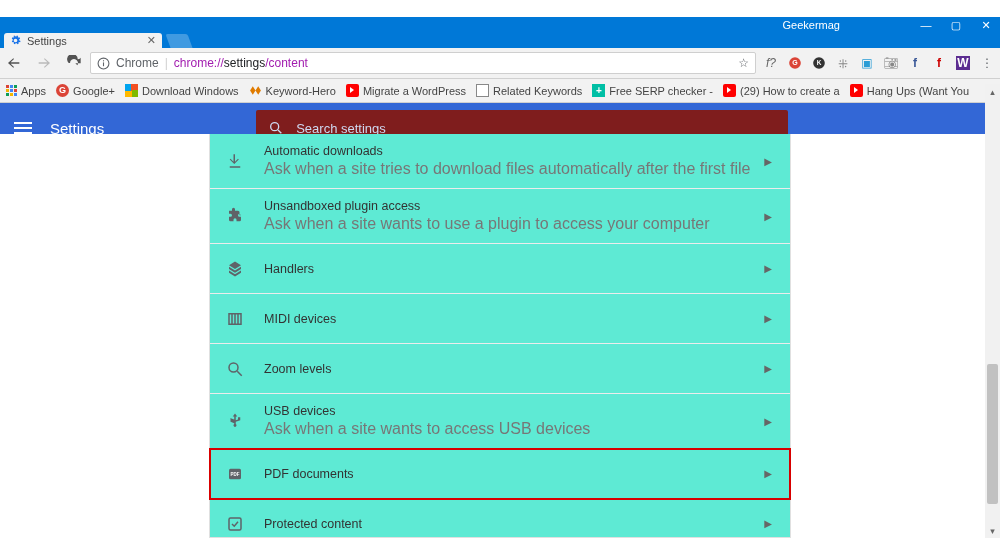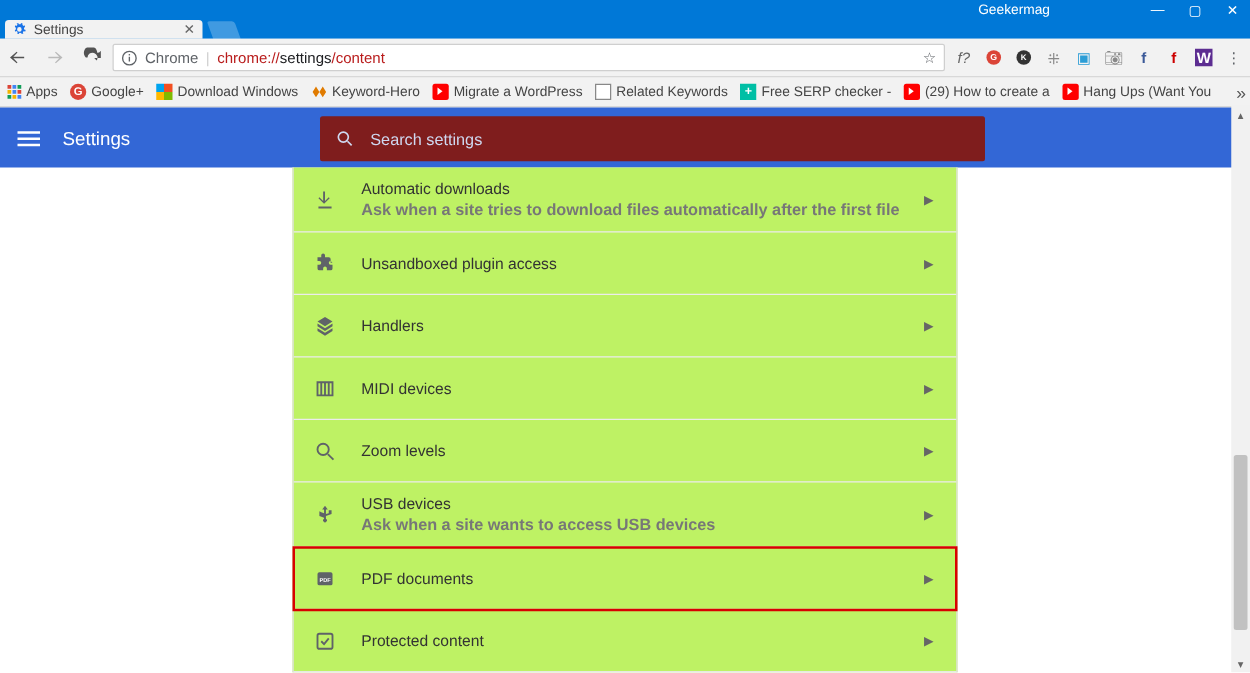--- a/index.html
+++ b/index.html
@@ -1,40 +1,40 @@
 <!DOCTYPE html>
 <html><head>
 <meta charset="utf-8">
 <style>
   * { margin: 0; padding: 0; box-sizing: border-box; font-family: "Segoe UI", Arial, sans-serif; }
   body { width: 1000px; height: 538px; background: #fff; overflow: hidden; position: relative; }
 
   
-  .titlebar { height: 16px; background: #0078d7; display: flex; align-items: center; justify-content: flex-end; padding: 0 8px; color: #fff; font-size: 11px; gap: 18px; }
+  .titlebar { height: 16px; background: #0078d7; display: flex; align-items: center; justify-content: flex-end; padding: 0 8px; color: #fff; font-size: 11px; gap: 18px; margin-top: 17px; }
   .titlebar .name { margin-right: 62px; }
   .win-ctrl { display: flex; gap: 18px; }
   .win-ctrl span { width: 12px; text-align: center; }
 
   
   .tabstrip { height: 15px; background: #0078d7; display: flex; align-items: flex-end; padding-left: 4px; }
   .tab { background: #f2f2f2; height: 15px; width: 158px; border-top-left-radius: 3px; border-top-right-radius: 3px; display: flex; align-items: center; font-size: 11px; color: #444; padding: 0 6px; gap: 6px; }
   .tab svg { width: 11px; height: 11px; }
   .tab .title { flex: 1; overflow: hidden; white-space: nowrap; }
   .tab .close { font-size: 11px; color: #666; }
   .newtab { width: 22px; height: 14px; background: rgba(255,255,255,.25); margin-left: 6px; transform: skewX(20deg); border-top-left-radius: 2px; border-top-right-radius: 2px; }
 
   
   .omnibox-row { height: 17px; background: #f2f2f2; border-bottom: 1px solid #d0d0d0; display: flex; align-items: center; padding: 15px 6px; gap: 8px; }
   .nav-icons { display: flex; gap: 14px; color: #535353; }
   .nav-icons svg { width: 16px; height: 16px; }
   .nav-icons .disabled { opacity: .35; }
   .omnibox { flex: 1; height: 22px; background: #fff; border: 1px solid #cfcfcf; border-radius: 2px; display: flex; align-items: center; padding: 0 6px; font-size: 12px; color: #666; gap: 6px; }
   .omnibox .label { color: #5f6368; }
   .omnibox .url { color: #202124; }
-  .omnibox .url .dim { color: #b91c1c; }
+  .omnibox .url .dim { color: #a21caf; }
   .omnibox .spacer { flex: 1; }
   .ext-icons { display: flex; gap: 10px; align-items: center; }
   .ext-icons span, .ext-icons svg { width: 14px; height: 14px; font-size: 12px; display: inline-flex; align-items: center; justify-content: center; }
   .menu-dots { font-size: 16px; color: #5f6368; }
 
   
   .bookmarks { height: 24px; background: #f2f2f2; border-bottom: 1px solid #d0d0d0; display: flex; align-items: center; padding: 0 6px; gap: 10px; font-size: 11px; color: #444; }
   .bookmarks .item { display: flex; align-items: center; gap: 4px; white-space: nowrap; }
   .bookmarks .item svg, .bookmarks .item .ico { width: 13px; height: 13px; }
   .bookmarks .spacer { flex: 1; }
@@ -44,28 +44,28 @@
   .settings-bar { height: 50px; background: #3367d6; display: flex; align-items: center; padding: 0 14px; color: #fff; }
   .hamburger { width: 18px; display: flex; flex-direction: column; gap: 3px; margin-right: 18px; }
   .hamburger span { height: 2px; background: #fff; }
   .settings-title { font-size: 15px; }
   .search-container { margin-left: 152px; }
   .searchbox { width: 532px; height: 36px; background: #7f1d1d; border-radius: 2px; display: flex; align-items: center; padding: 0 12px; gap: 12px; color: #cfd8f0; font-size: 13px; }
   .searchbox svg { width: 16px; height: 16px; }
 
   
   .content-wrap { position: absolute; top: 134px; left: 0; right: 0; bottom: 0; background: #fff; display: flex; justify-content: center; }
-  .card { width: 532px; background: #bef264; border: 1px solid #e0e0e0; border-top: none; }
+  .card { width: 582px; background: #5eead4; border: 1px solid #e0e0e0; border-top: none; }
   .row { display: flex; align-items: center; min-height: 50px; padding: 10px 18px 10px 14px; border-bottom: 1px solid #ececec; cursor: pointer; }
   .row:last-child { border-bottom: none; }
   .row .ricon { width: 22px; display: flex; justify-content: center; color: #5f6368; margin-right: 18px; flex-shrink: 0; }
   .row .ricon svg { width: 18px; height: 18px; }
   .row .text { flex: 1; }
   .row .text .t { font-size: 12.5px; color: #333; }
-  .row .text .s { font-size: 13px; color: #777; margin-top: 2px; font-weight: bold; }
+  .row .text .s { font-size: 16px; color: #777; margin-top: 2px; }
   .row .arrow { color: #666; font-size: 10px; }
   .row.highlight { outline: 2px solid #d80000; outline-offset: -1px; justify-content: flex-end; }
 
   
   .scroll { position: absolute; right: 0; top: 84px; bottom: 0; width: 15px; background: #f1f1f1; }
   .scroll .up, .scroll .down { height: 15px; display: flex; align-items: center; justify-content: center; font-size: 9px; color: #666; }
   .scroll .thumb { position: absolute; right: 2px; left: 2px; top: 280px; height: 140px; background: #c1c1c1; border-radius: 2px; }
 
   .ico-box { width:13px; height:13px; display:inline-block; }
   .ico-gplus { background:#db4437; border-radius:50%; color:#fff; font-size:9px; font-weight:bold; text-align:center; line-height:13px; }
@@ -242,20 +242,21 @@
         <div class="arrow">▶</div>
       </div>
       <div class="row">
         <div class="ricon">
           <svg viewBox="0 0 24 24">
             <path fill="#5f6368" d="M20 11h-2V7a2 2 0 00-2-2h-4V3a2 2 0 10-4 0v2H4v4h2a2 2 0 110 4H4v4a2 2 0 002 2h4v-2a2 2 0 114 0v2h4a2 2 0 002-2v-4h-2a2 2 0 110-4z"></path>
           </svg>
         </div>
         <div class="text">
           <div class="t">Unsandboxed plugin access</div>
+          <div class="s">Ask when a site wants to use a plugin to access your computer</div>
         </div>
         <div class="arrow">▶</div>
       </div>
       <div class="row">
         <div class="ricon">
           <svg viewBox="0 0 24 24">
             <path fill="#5f6368" d="M12 2l8 5-8 5-8-5 8-5zm0 12l8-5v3l-8 5-8-5V9l8 5zm0 5l8-5v3l-8 5-8-5v-3l8 5z"></path>
           </svg>
         </div>
         <div class="text">

